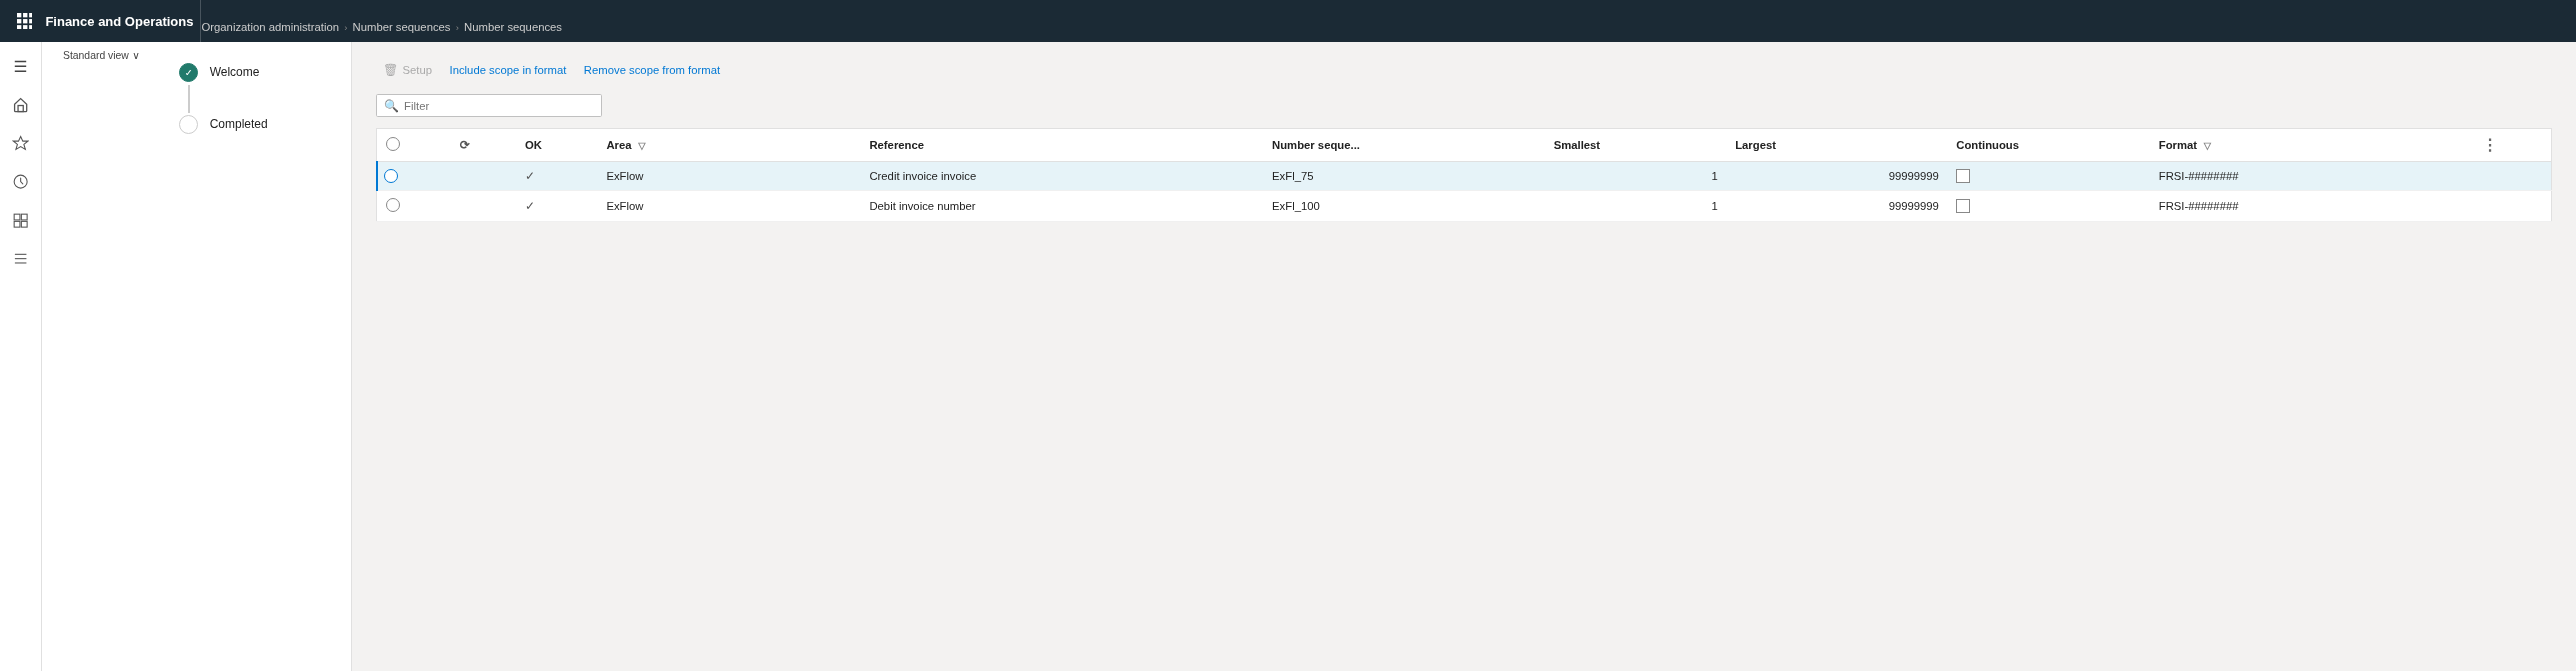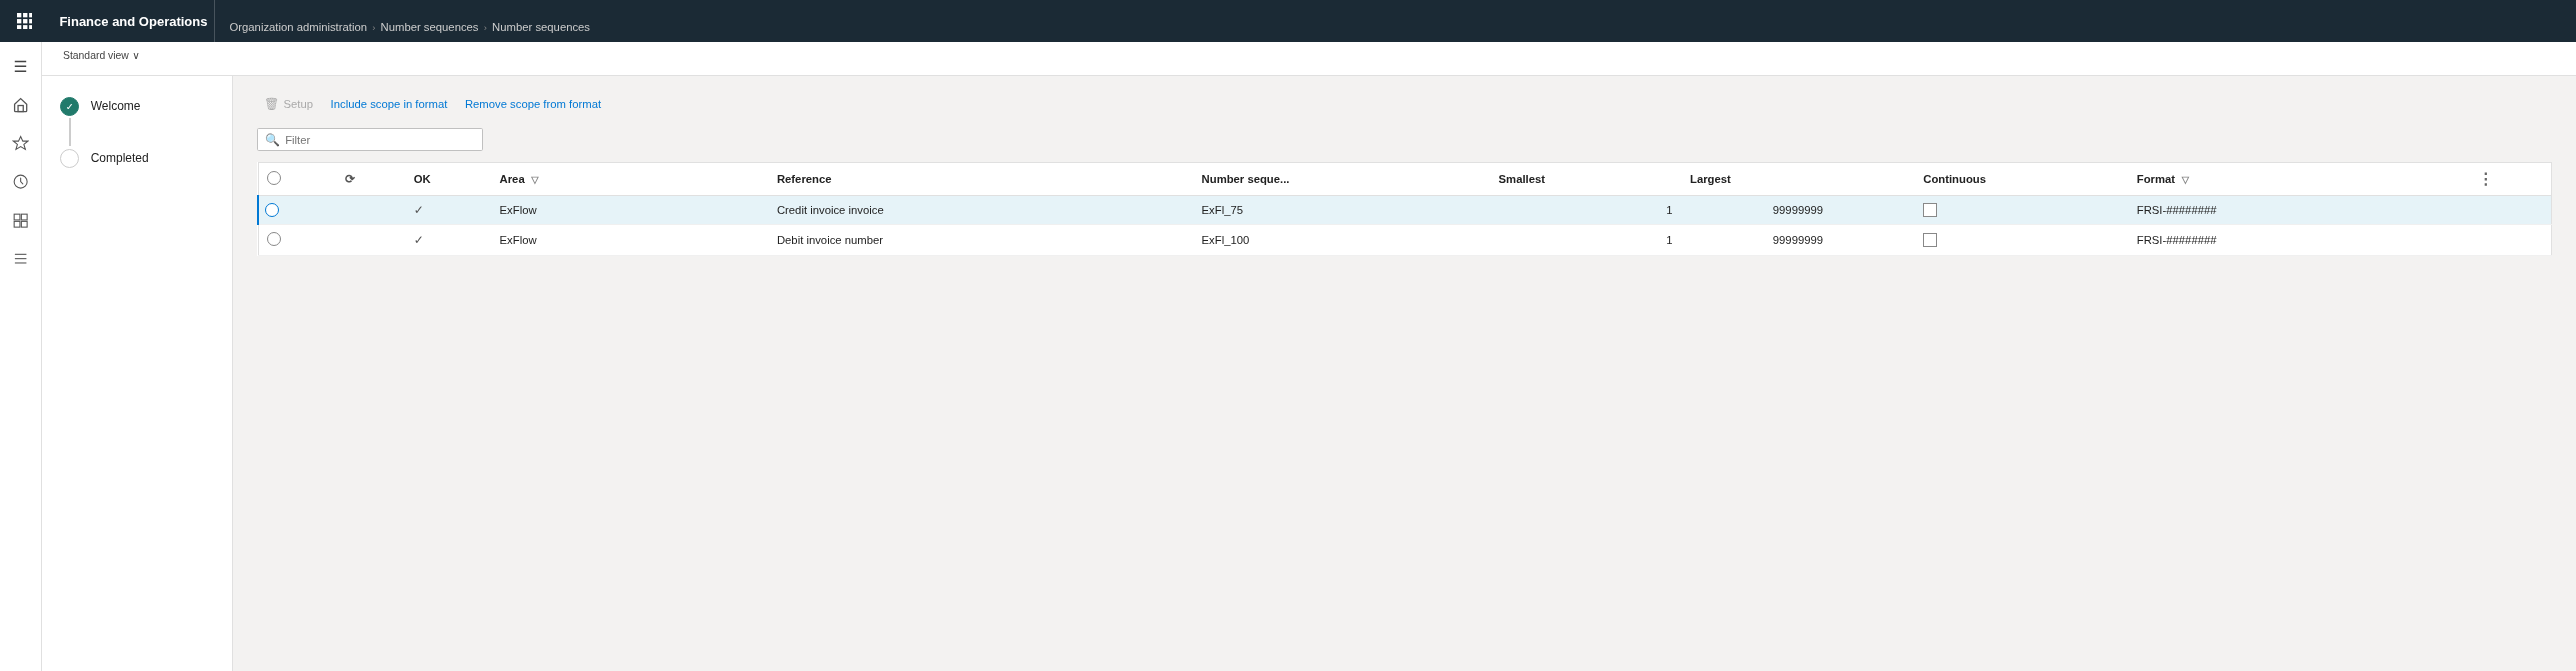--- a/index.html
+++ b/index.html
@@ -6,21 +6,20 @@
     body { font-family: 'Segoe UI', Arial, sans-serif; font-size: 11.3px; background: #f3f2f1; }
 
     
     .top-bar {
       display: flex;
       align-items: center;
       background: #1a1a2e;
       background: #243a52;
       height: 42px;
       padding: 0 10.4px;
-      gap: 14px;
       position: relative;
       background-color: #1b2a35;
     }
     .top-bar-dark { background-color: #1b2a35; }
 
     .app-grid-icon {
       width: 28px; height: 28px;
       display: flex; align-items: center; justify-content: center;
       cursor: pointer;
     }
@@ -72,21 +71,21 @@
       cursor: pointer;
       border-radius: 3.5px;
       color: #444;
     }
 
     
     .main-content {
       flex: 1;
       background: #8b5cf6;
       display: flex;
-      flex-direction: column;
+      flex-direction: row;
       overflow: hidden;
     }
 
     .page-header {
       background: #fff;
       padding: 7px 21px 10.4px 21px;
       border-bottom: 0.9px solid #e0e0e0;
     }
 
     .standard-view {
@@ -265,21 +264,21 @@
     .th-right { text-align: right; }
     .td-right { text-align: right; }
 
     .col-selector { width: 28px; }
     .col-refresh { width: 28px; }
     .col-ok { width: 35px; }
     .col-area { width: 113px; }
     .col-ref { width: 173px; }
     .col-numseq { width: 121px; }
     .col-smallest { width: 78px; text-align: right; }
-    .col-largest { width: 95px; text-align: center; }
+    .col-largest { width: 95px; text-align: right; }
     .col-continuous { width: 87px; }
     .col-format { width: 139px; }
 
     .checkbox-cell {
       width: 14px; height: 14px;
       border: 0.9px solid #888;
       display: inline-block;
       background: #fff;
       vertical-align: middle;
     }

